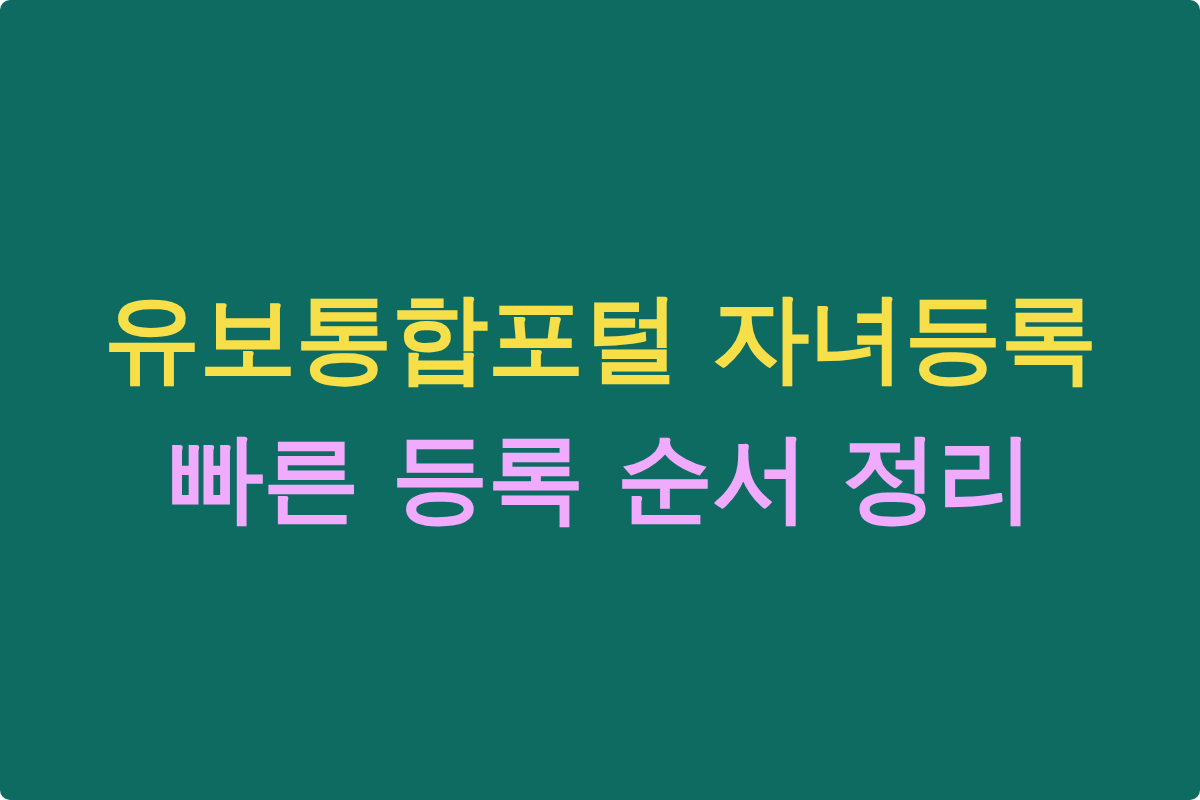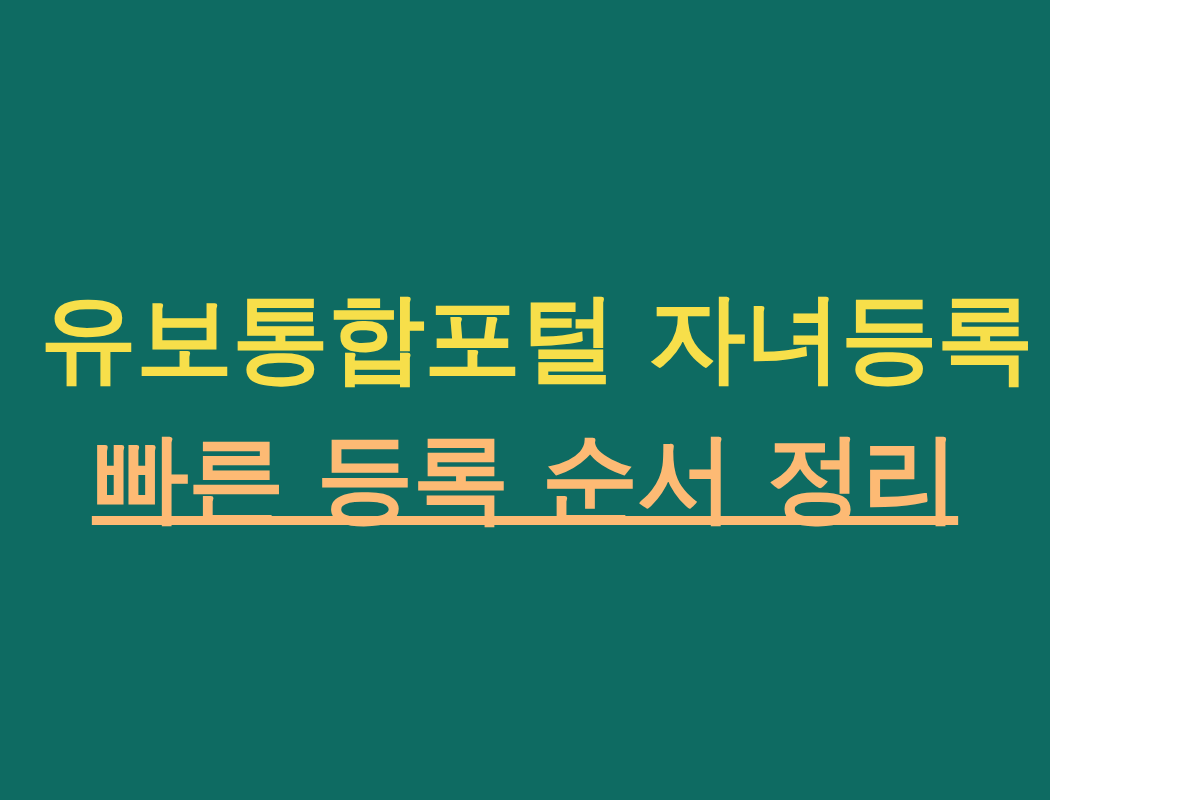--- a/index.html
+++ b/index.html
@@ -58,23 +58,23 @@
     font-size: 97px;
   }
 
   .title-line.line-2 {
     font-size: 97px;
   }
 </style>
 </head>
 <body style="width: 1200px; height: 800px;">
 
-<div id="thumbnail-canvas" style="background: rgb(14, 107, 98); width: 1050px; height: 800px;">
+<div id="thumbnail-canvas" style="background: rgb(14, 107, 98); width: 1200px; height: 800px; border-radius: 10px;">
 
   <div id="title-block">
 
     <span class="title-line line-1" style="color: rgb(247, 223, 74);">유보통합포털 자녀등록</span>
 
-    <span class="title-line line-2" style="color: #fdba74; text-decoration: underline;">빠른 등록 순서 정리</span>
+    <span class="title-line line-2" style="color: #f0abfc;">빠른 등록 순서 정리</span>
 
   </div>
 
 </div>
 
 </body></html>

